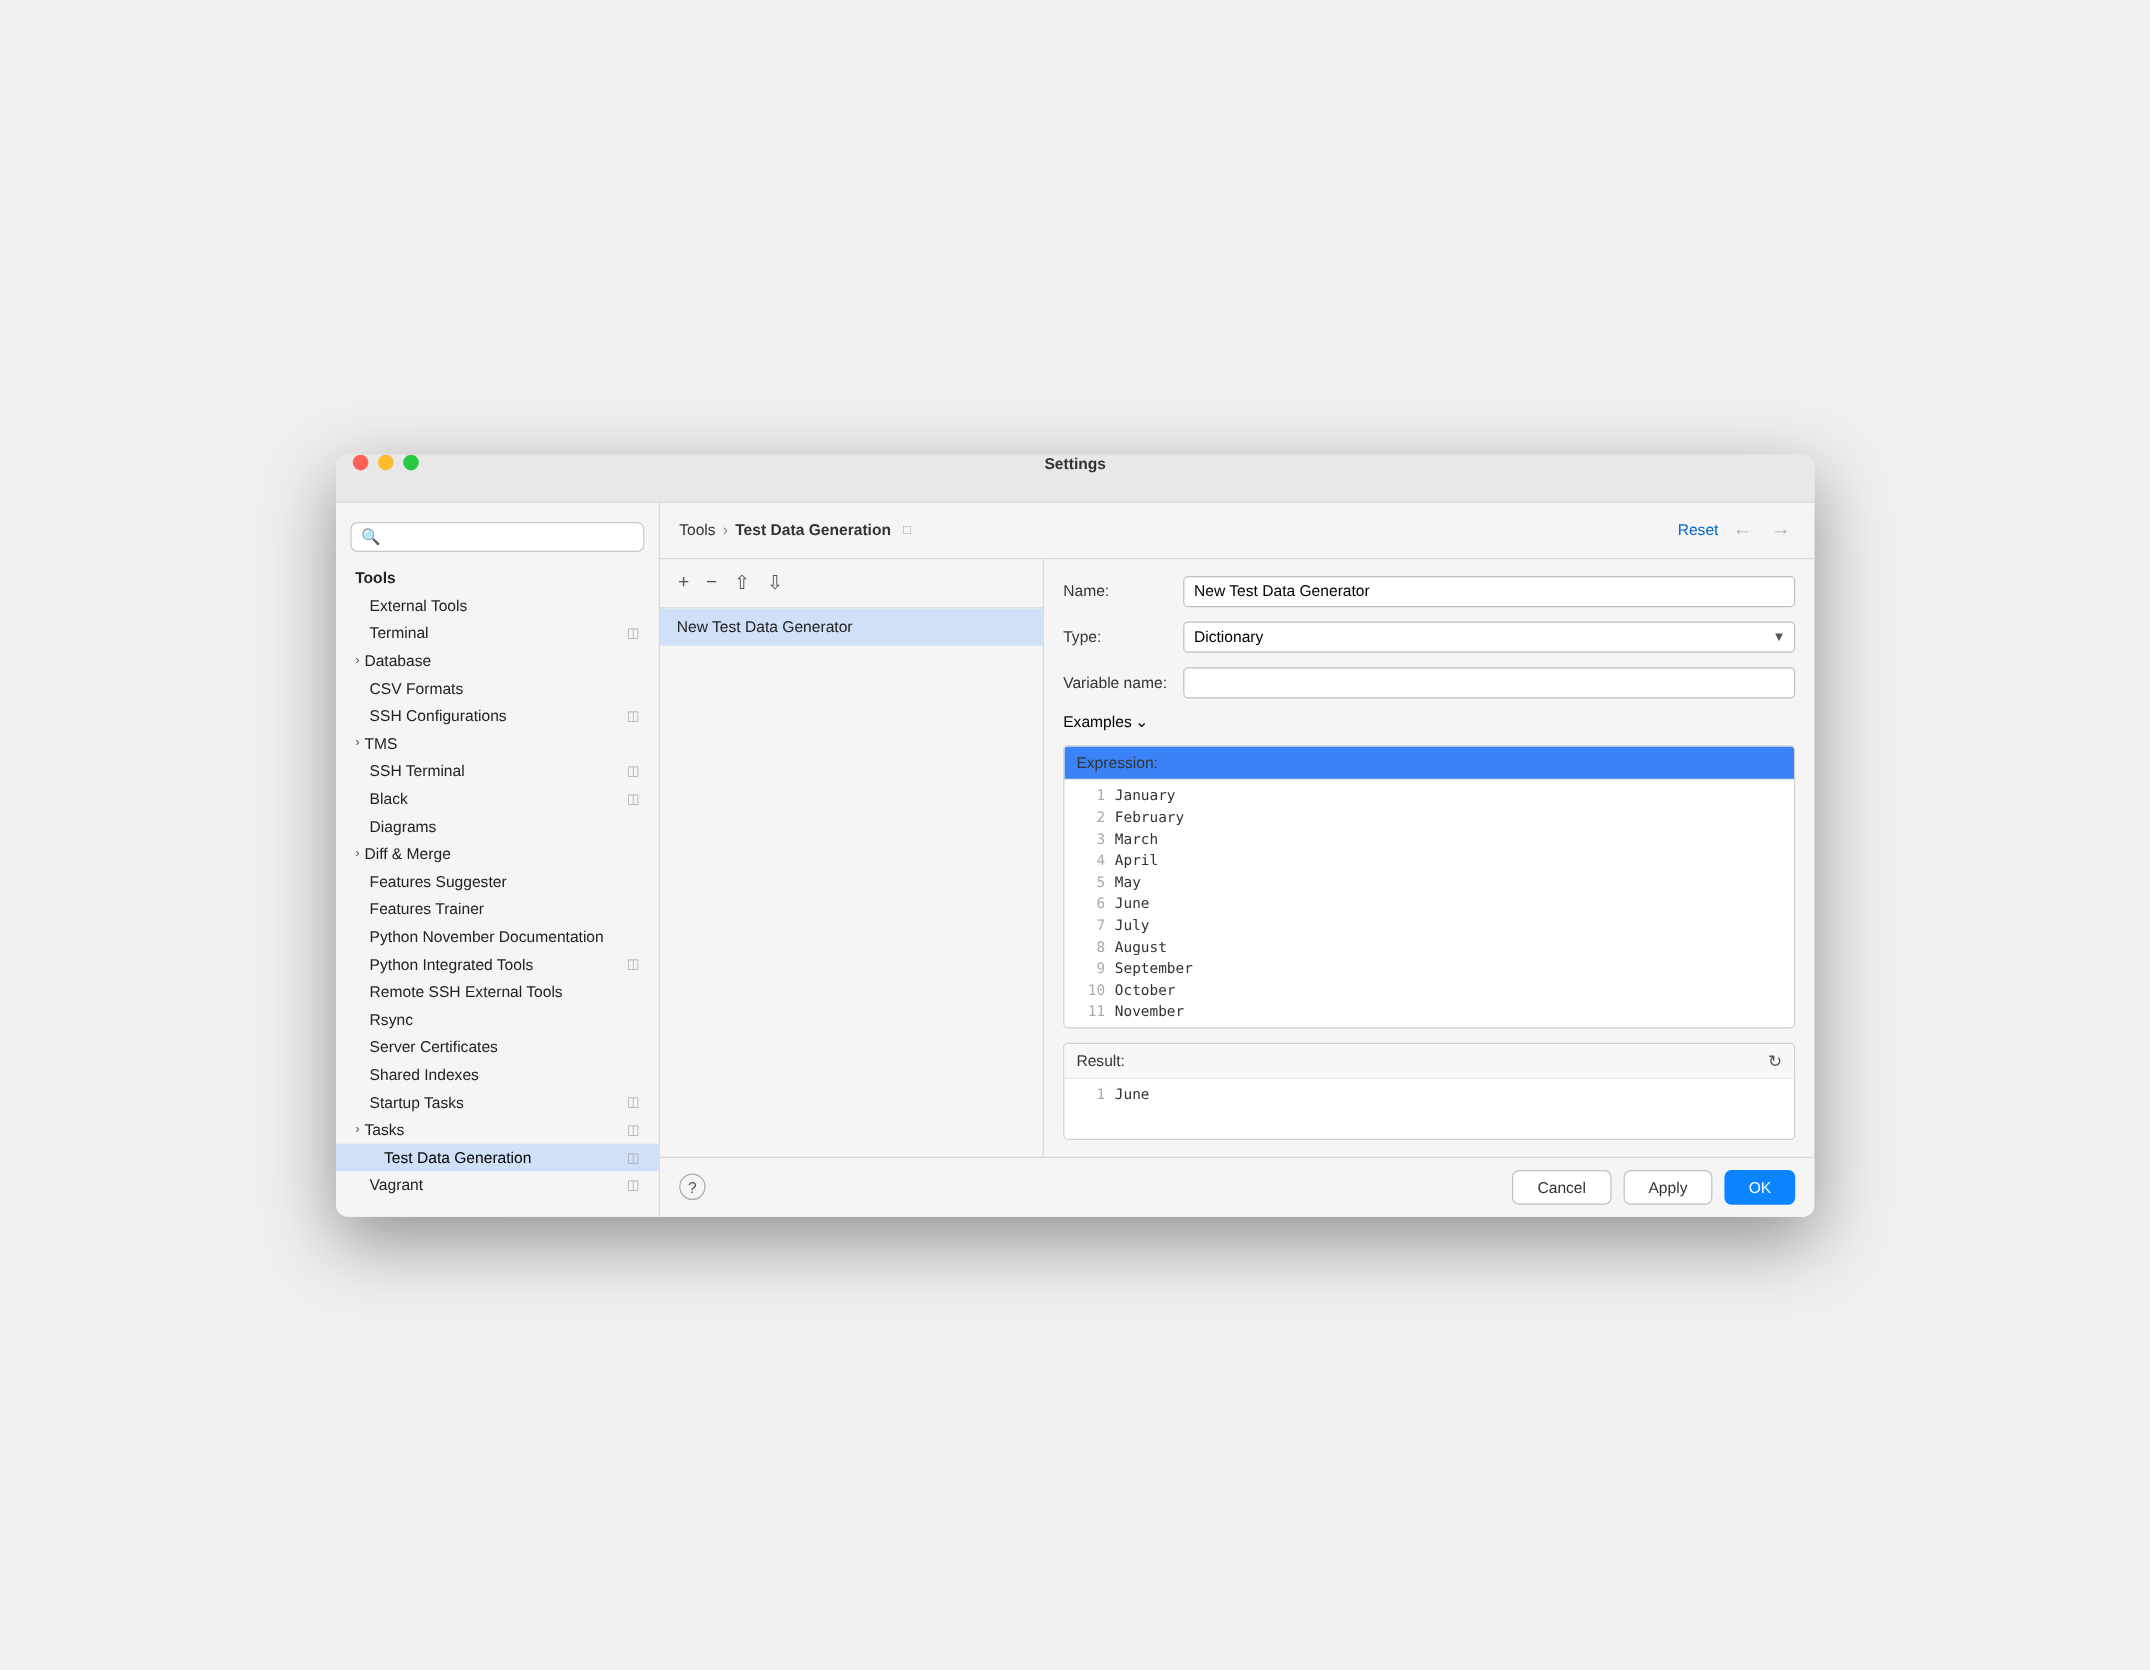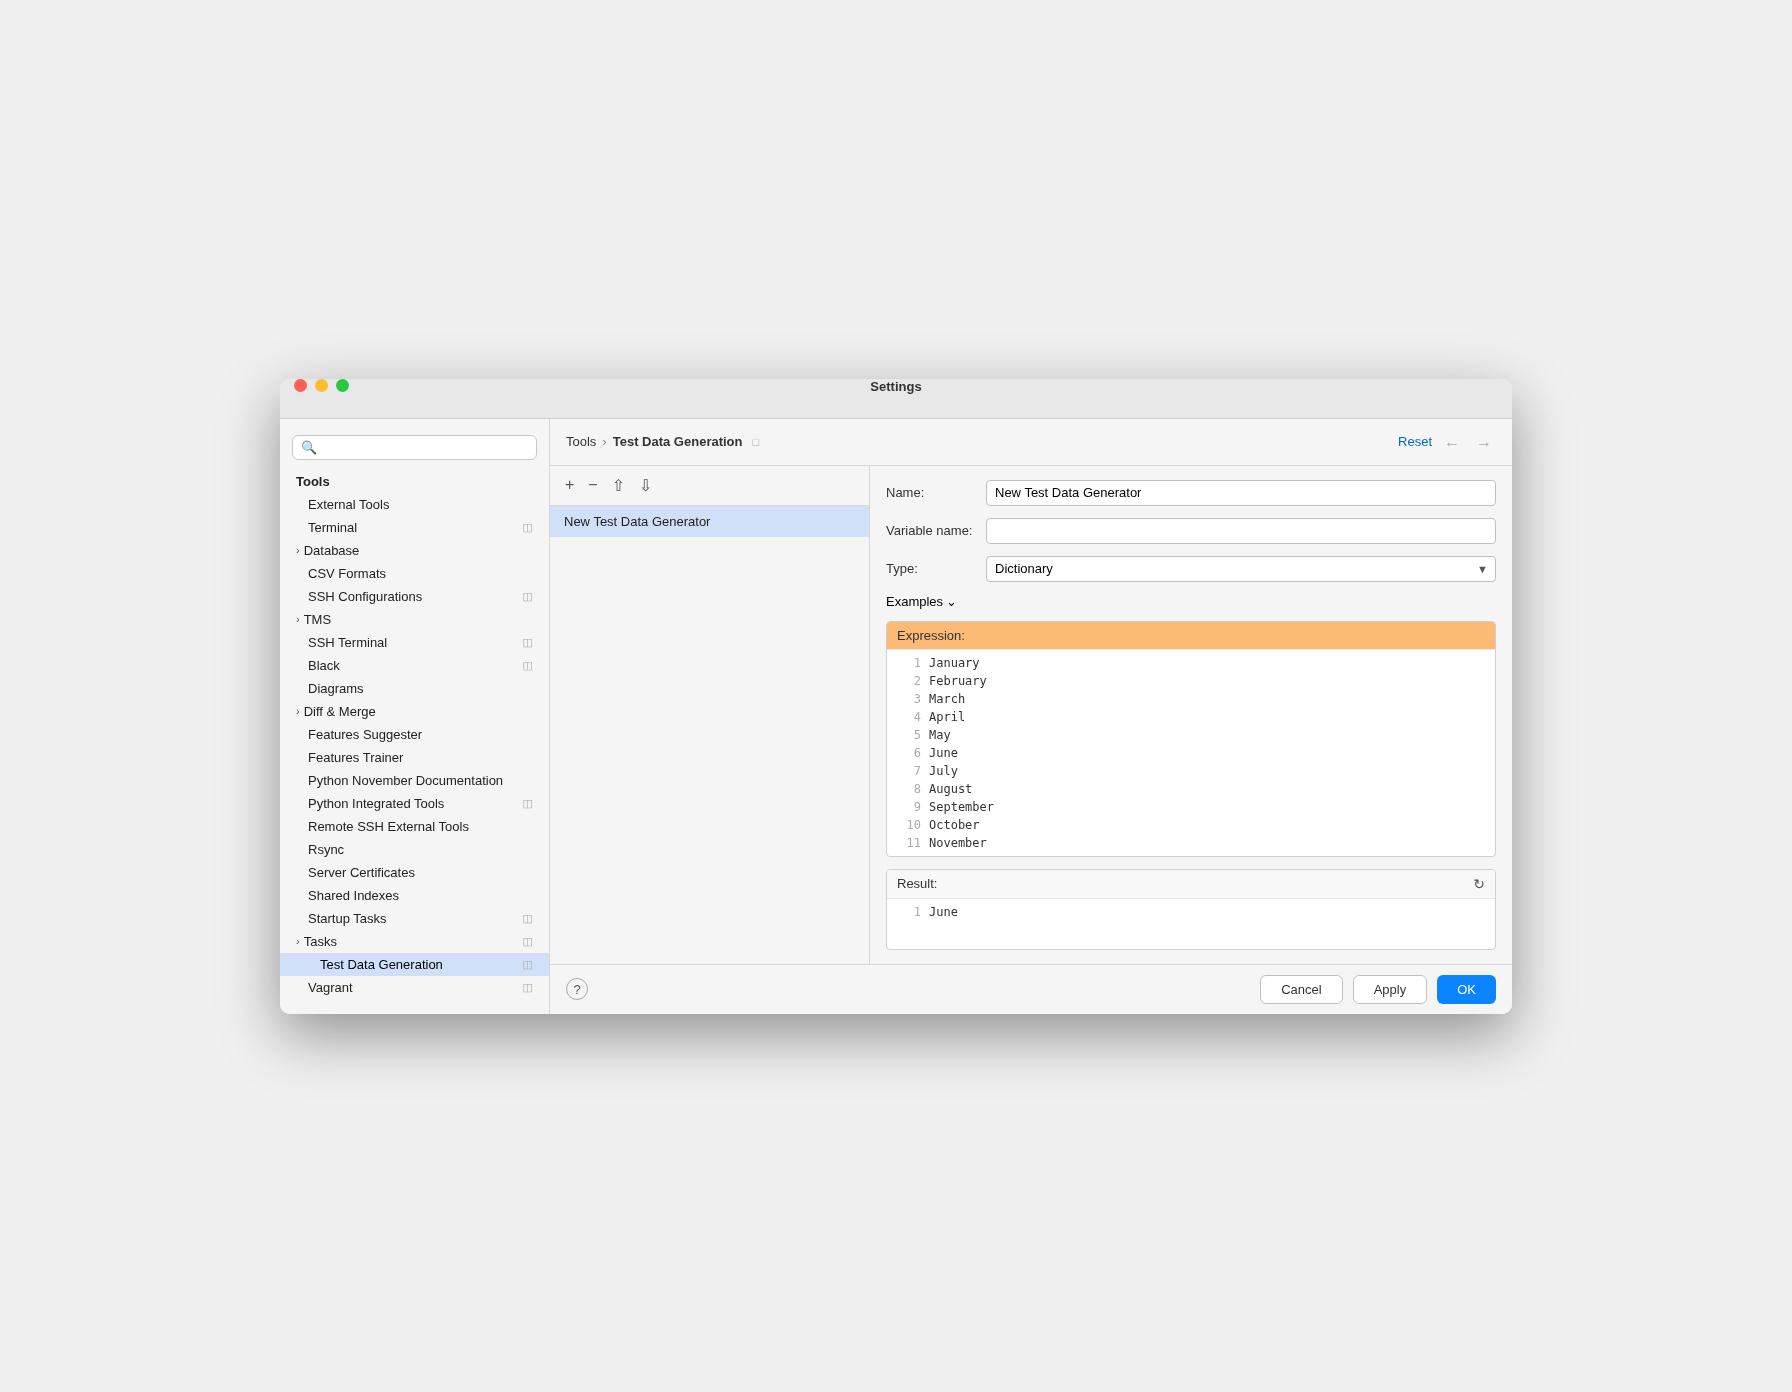--- a/index.html
+++ b/index.html
@@ -288,21 +288,21 @@
     .expression-section {
       border: 1px solid #d0d0d0;
       border-radius: 4px;
       background: #fff;
       overflow: hidden;
     }
     .section-label {
       font-size: 13px;
       color: #333;
       padding: 6px 10px;
-      background: #fdba74;
+      background: #3b82f6;
       border-bottom: 1px solid #e8e8e8;
     }
     .expression-list {
       list-style: none;
       padding: 4px 0;
       max-height: 240px;
       overflow-y: auto;
     }
     .expression-list li {
       display: flex;
@@ -553,41 +553,41 @@
               <span>New Test Data Generator</span>
             </div>
           </div>
         </div>
 
         <div class="config-panel">
 
           <div class="form-row">
             <span class="form-label">Name:</span>
             <input class="form-input" type="text" value="New Test Data Generator" style="">
-          </div>
-
-          <div class="form-row">
-            <span class="form-label">Variable name:</span>
-            <input class="variable-name-input" type="text" value="" style="">
           </div>
 
           <div class="form-row">
             <span class="form-label">Type:</span>
             <div class="form-select-wrap">
               <select class="form-select">
                 <option>Dictionary</option>
                 <option>List</option>
                 <option>String</option>
                 <option>Integer</option>
                 <option>Boolean</option>
               </select>
               <span class="select-arrow">▼</span>
             </div>
           </div>
 
+          <div class="form-row">
+            <span class="form-label">Variable name:</span>
+            <input class="variable-name-input" type="text" value="" style="">
+          </div>
+
           <div class="examples-row">
             <button class="examples-link">
               <span>Examples</span>
               <span>⌄</span>
             </button>
           </div>
 
           <div class="expression-section">
             <div class="section-label">Expression:</div>
             <ul class="expression-list" id="expr-list">

